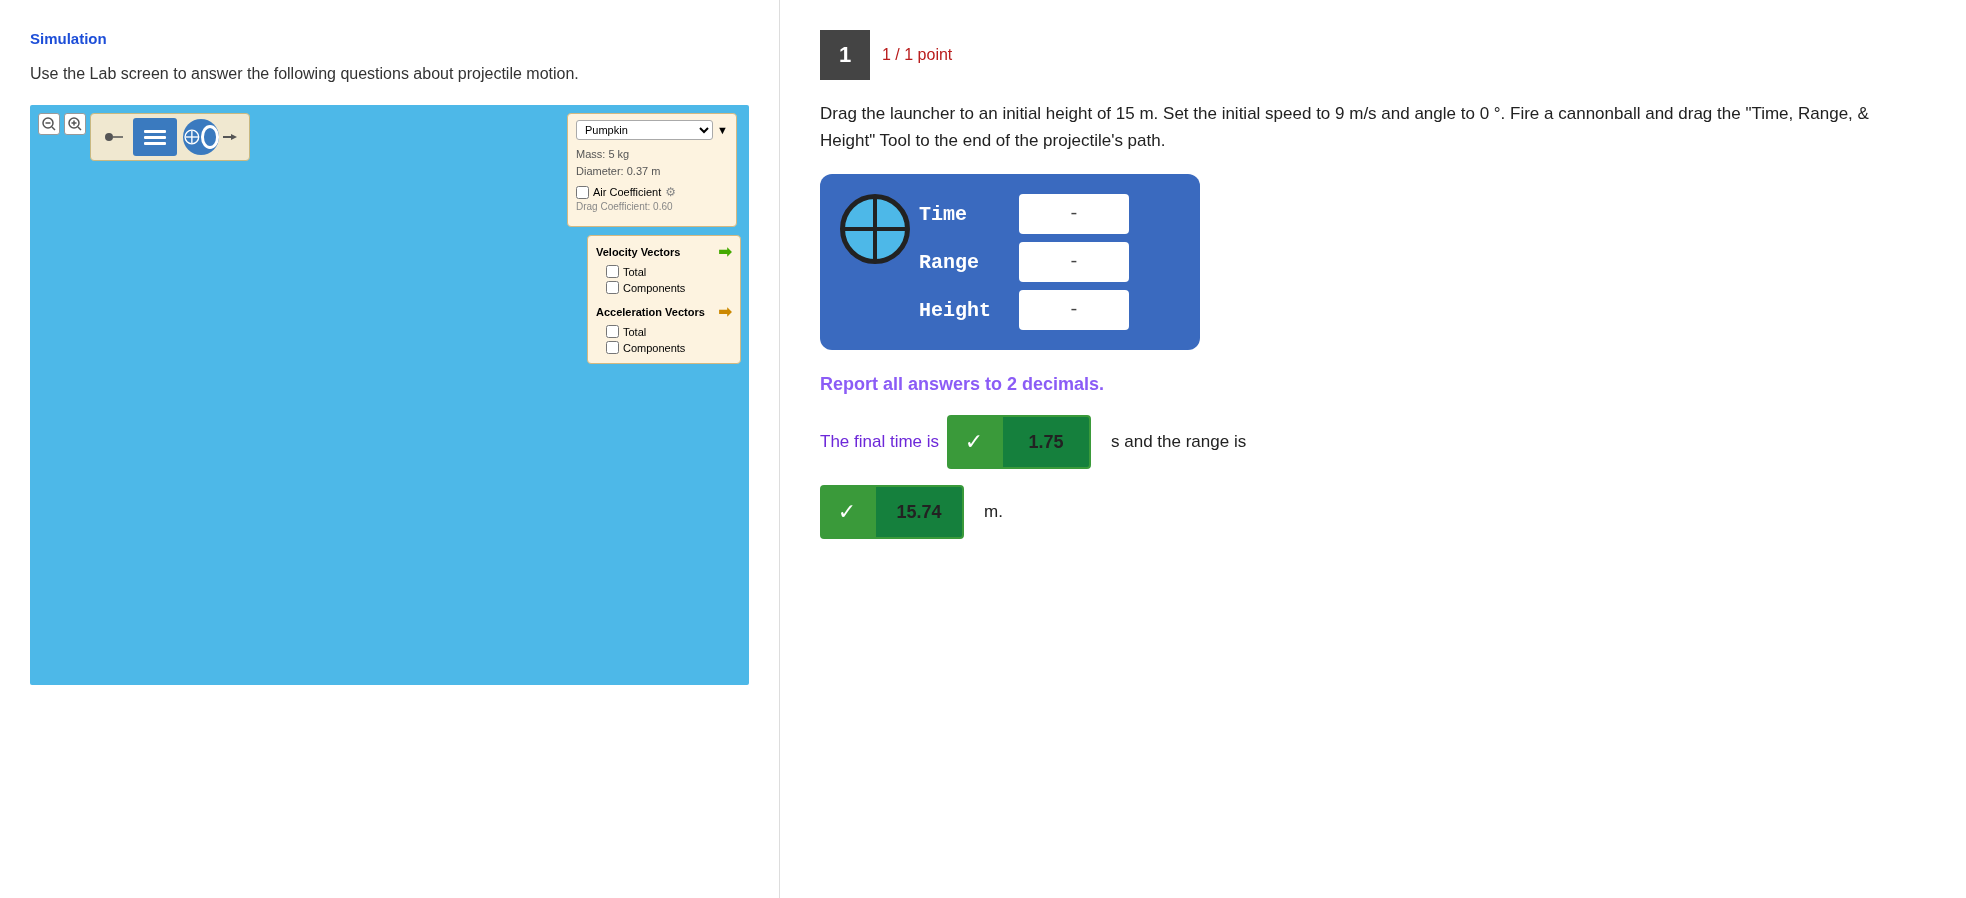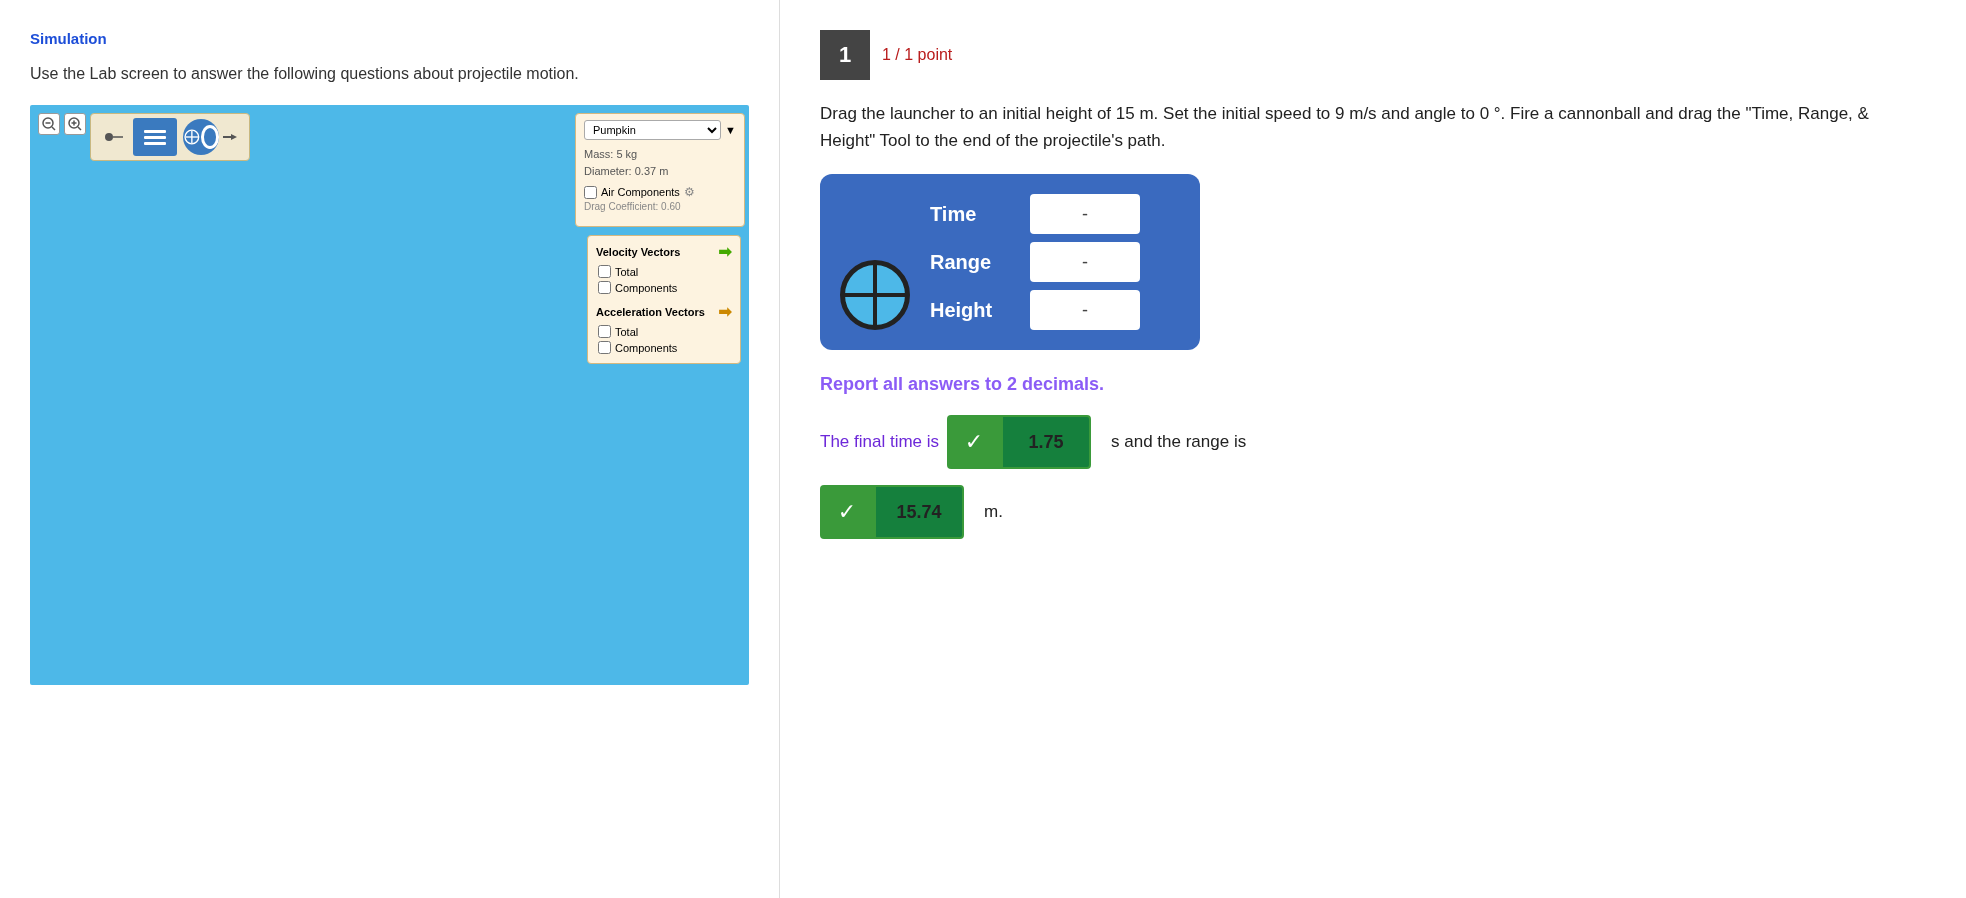--- a/index.html
+++ b/index.html
@@ -125,21 +125,21 @@
       width: 18px;
       height: 18px;
       border: 3px solid #fff;
       border-radius: 50%;
     }
 
     
     .object-panel {
       position: absolute;
       top: 8px;
-      right: 4px;
+      right: 12px;
       width: 170px;
       background: #fdf3e0;
       border: 1px solid #d4b880;
       border-radius: 4px;
       padding: 6px 8px;
       font-size: 11px;
     }
 
     .object-dropdown-row {
       display: flex;
@@ -206,21 +206,21 @@
     .arrow-yellow {
       color: #cc8800;
       font-size: 16px;
     }
 
     .checkbox-row {
       display: flex;
       align-items: center;
       gap: 4px;
       margin-bottom: 3px;
-      margin-left: 2px;
+      margin-left: 10px;
     }
 
     
     .question-header {
       display: flex;
       align-items: center;
       gap: 12px;
       margin-bottom: 20px;
     }
 
@@ -255,22 +255,23 @@
       background: #3a6abf;
       border-radius: 12px;
       padding: 20px 20px 20px 20px;
       margin-bottom: 24px;
       position: relative;
       overflow: hidden;
     }
 
     .tool-display-inner {
       display: flex;
-      align-items: flex-end;
-      gap: 20px;
+      align-items: flex-start;
+      gap: 9px;
+      font-family: Liberation Mono, monospace;
     }
 
     .crosshair-circle {
       width: 70px;
       height: 70px;
       border: 5px solid #222;
       border-radius: 50%;
       position: relative;
       display: flex;
       align-items: center;
@@ -472,21 +473,21 @@
           <option>Pumpkin</option>
         </select>
         <span>▼</span>
       </div>
       <div class="object-info">
         <div>Mass: 5 kg</div>
         <div>Diameter: 0.37 m</div>
       </div>
       <div class="air-resistance-row">
         <input type="checkbox" style="">
-        <span>Air Components</span>
+        <span>Air Coefficient</span>
         <span style="color:#888;font-size:12px;">⚙</span>
       </div>
       <div class="drag-coeff">Drag Coefficient: 0.60</div>
     </div>
 
     <div class="vectors-panel">
       <div class="vectors-section-title">
         <span>Velocity Vectors</span>
         <span class="arrow-green">➡</span>
       </div>

